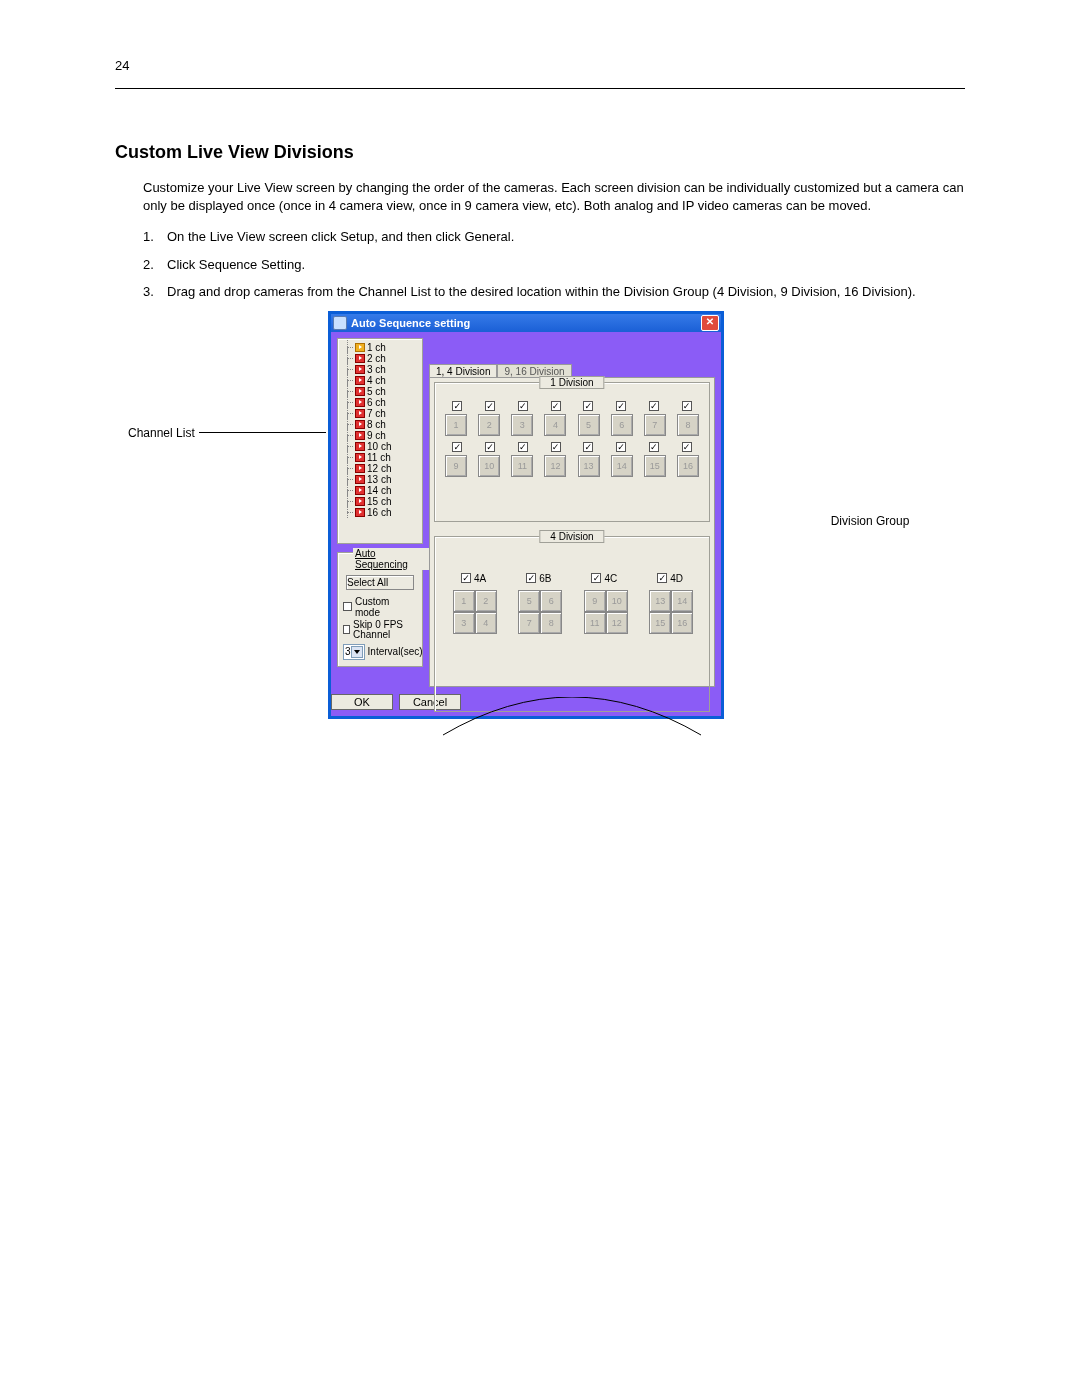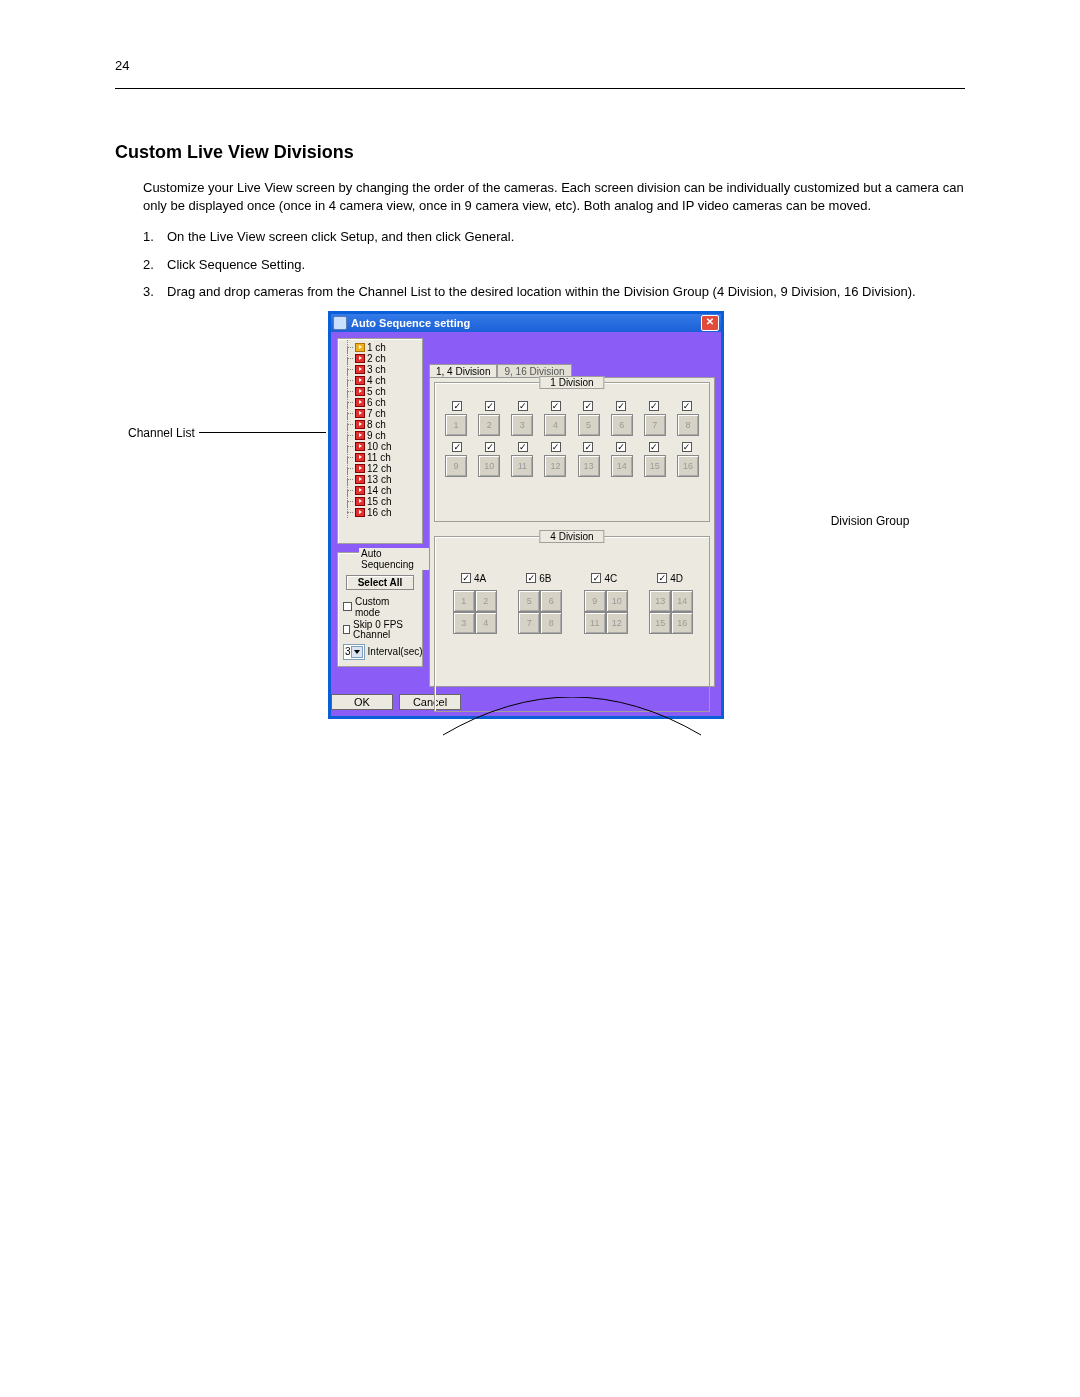--- a/index.html
+++ b/index.html
@@ -156,37 +156,36 @@
     border-left:3px solid #fff;
     border-top:2px solid transparent;
     border-bottom:2px solid transparent;
   }
   .ch-label { font-size:10px; color:#000; }
 
   .as-panel { padding: 4px 3px 6px 3px; position:relative; }
   .as-title {
     position: relative;
     top: -9px;
-    left: 18px;
+    left: 12px;
     background: #eceae0;
     font-size: 10px;
     padding: 0 2px;
     display:inline-block;
+    text-decoration:underline;
   }
   .small-btn {
     display:block;
     width: 66px;
     margin: -4px auto 6px auto;
     font-size:10px;
     background: #eceae0;
     border: 1px solid #888;
     box-shadow: 1px 1px #fff inset;
     padding: 1px 0;
-    text-align:center;
-    font-weight:bold;
   }
   .chk-row { display:flex; align-items:center; gap:3px; font-size:10px; margin:2px 2px;}
   .chk {
     width:9px; height:9px; border:1px solid #555; background:#fff; box-sizing:border-box;
   }
   .int-row { display:flex; align-items:center; gap:3px; margin:4px 2px 0 2px; font-size:10px;}
   .combo {
     width: 22px; height:14px; background:#fff; border:1px solid #7f9db9;
     display:flex; align-items:center; justify-content:space-between; padding:0 1px;
     font-size:10px;

